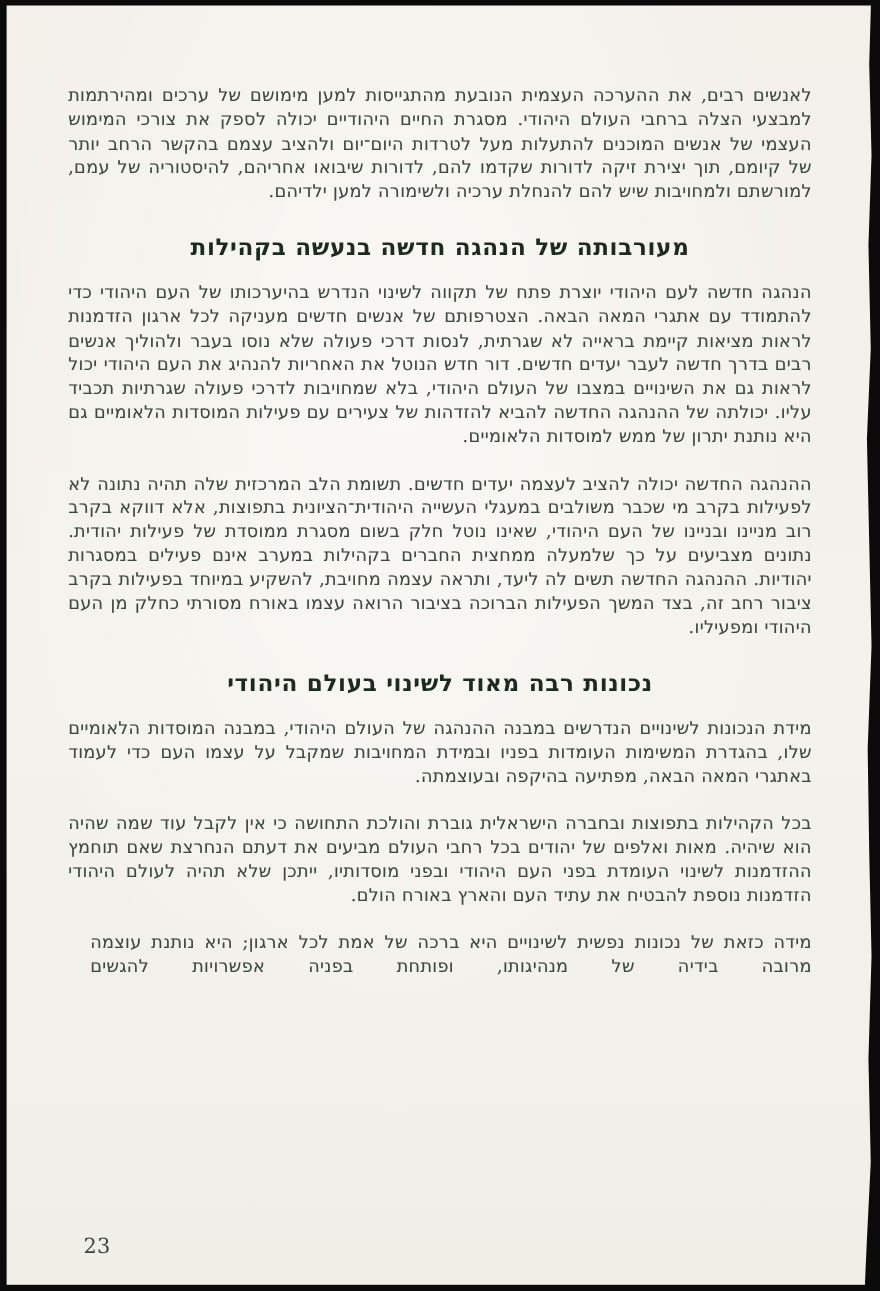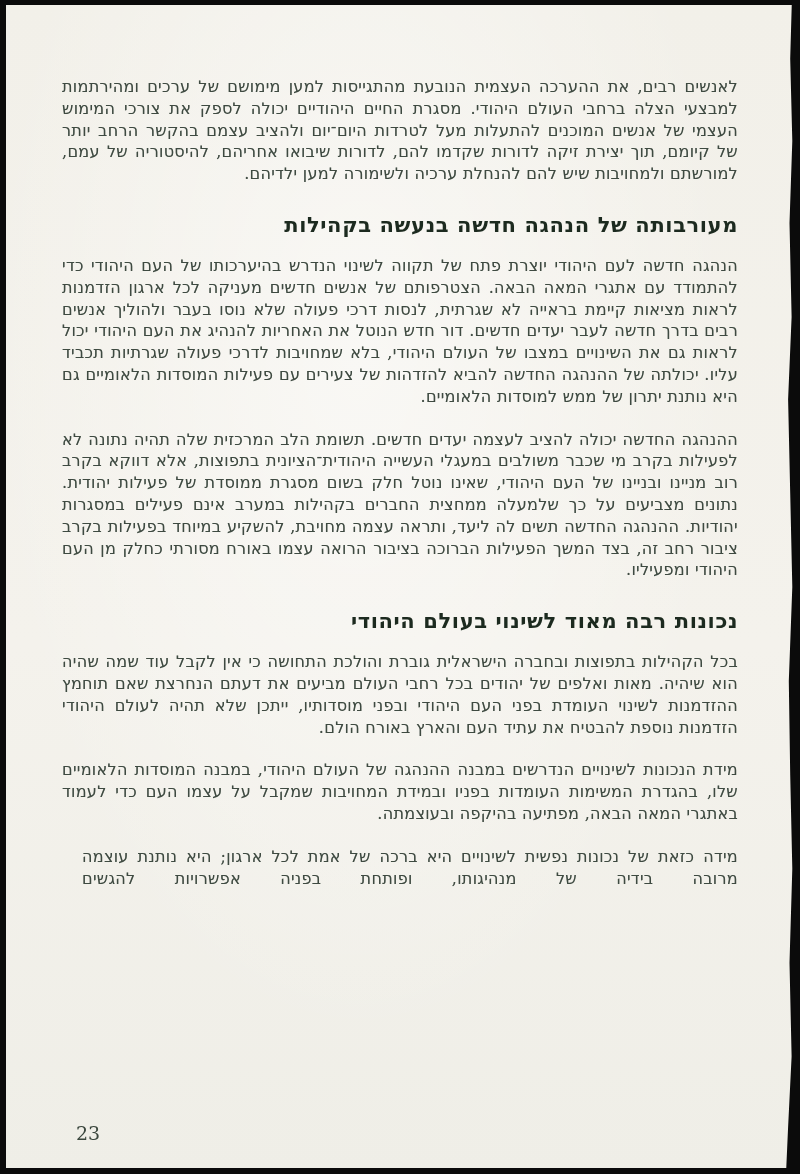--- a/index.html
+++ b/index.html
@@ -39,20 +39,21 @@
     line-height: 21.8px;
     letter-spacing: 0.3px;
   }
   p.para {
     margin: 0 0 21px 0;
     text-shadow: 0 0 0.6px rgba(62,74,65,0.35);
   }
   p.para.continues { text-align-last: justify; margin-left: 20px; }
   h2.heading {
     margin: 26px 0 17px 0;
+    text-align: center;
     font-weight: bold;
     font-size: 21px;
     line-height: 27px;
     color: #1c2a1f;
     letter-spacing: 0.6px;
   }
   h2.heading.second { }
   .page-number {
     position: absolute;
     left: 76px; bottom: 30px;
@@ -76,22 +77,22 @@
     <p class="para">לאנשים רבים, את ההערכה העצמית הנובעת מהתגייסות למען מימושם של ערכים ומהירתמות למבצעי הצלה ברחבי העולם היהודי. מסגרת החיים היהודיים יכולה לספק את צורכי המימוש העצמי של אנשים המוכנים להתעלות מעל לטרדות היום־יום ולהציב עצמם בהקשר הרחב יותר של קיומם, תוך יצירת זיקה לדורות שקדמו להם, לדורות שיבואו אחריהם, להיסטוריה של עמם, למורשתם ולמחויבות שיש להם להנחלת ערכיה ולשימורה למען ילדיהם.</p>
 
     <h2 class="heading">מעורבותה של הנהגה חדשה בנעשה בקהילות</h2>
 
     <p class="para">הנהגה חדשה לעם היהודי יוצרת פתח של תקווה לשינוי הנדרש בהיערכותו של העם היהודי כדי להתמודד עם אתגרי המאה הבאה. הצטרפותם של אנשים חדשים מעניקה לכל ארגון הזדמנות לראות מציאות קיימת בראייה לא שגרתית, לנסות דרכי פעולה שלא נוסו בעבר ולהוליך אנשים רבים בדרך חדשה לעבר יעדים חדשים. דור חדש הנוטל את האחריות להנהיג את העם היהודי יכול לראות גם את השינויים במצבו של העולם היהודי, בלא שמחויבות לדרכי פעולה שגרתיות תכביד עליו. יכולתה של ההנהגה החדשה להביא להזדהות של צעירים עם פעילות המוסדות הלאומיים גם היא נותנת יתרון של ממש למוסדות הלאומיים.</p>
 
     <p class="para">ההנהגה החדשה יכולה להציב לעצמה יעדים חדשים. תשומת הלב המרכזית שלה תהיה נתונה לא לפעילות בקרב מי שכבר משולבים במעגלי העשייה היהודית־הציונית בתפוצות, אלא דווקא בקרב רוב מניינו ובניינו של העם היהודי, שאינו נוטל חלק בשום מסגרת ממוסדת של פעילות יהודית. נתונים מצביעים על כך שלמעלה ממחצית החברים בקהילות במערב אינם פעילים במסגרות יהודיות. ההנהגה החדשה תשים לה ליעד, ותראה עצמה מחויבת, להשקיע במיוחד בפעילות בקרב ציבור רחב זה, בצד המשך הפעילות הברוכה בציבור הרואה עצמו באורח מסורתי כחלק מן העם היהודי ומפעיליו.</p>
 
     <h2 class="heading second">נכונות רבה מאוד לשינוי בעולם היהודי</h2>
 
+    <p class="para">מידת הנכונות לשינויים הנדרשים במבנה ההנהגה של העולם היהודי, במבנה המוסדות הלאומיים שלו, בהגדרת המשימות העומדות בפניו ובמידת המחויבות שמקבל על עצמו העם כדי לעמוד באתגרי המאה הבאה, מפתיעה בהיקפה ובעוצמתה.</p>
+
     <p class="para">בכל הקהילות בתפוצות ובחברה הישראלית גוברת והולכת התחושה כי אין לקבל עוד שמה שהיה הוא שיהיה. מאות ואלפים של יהודים בכל רחבי העולם מביעים את דעתם הנחרצת שאם תוחמץ ההזדמנות לשינוי העומדת בפני העם היהודי ובפני מוסדותיו, ייתכן שלא תהיה לעולם היהודי הזדמנות נוספת להבטיח את עתיד העם והארץ באורח הולם.</p>
-
-    <p class="para">מידת הנכונות לשינויים הנדרשים במבנה ההנהגה של העולם היהודי, במבנה המוסדות הלאומיים שלו, בהגדרת המשימות העומדות בפניו ובמידת המחויבות שמקבל על עצמו העם כדי לעמוד באתגרי המאה הבאה, מפתיעה בהיקפה ובעוצמתה.</p>
 
     <p class="para continues">מידה כזאת של נכונות נפשית לשינויים היא ברכה של אמת לכל ארגון; היא נותנת עוצמה מרובה בידיה של מנהיגותו, ופותחת בפניה אפשרויות להגשים</p>
   </main>
 
   <div class="page-number">23</div>
 
 </div>
 
 </body></html>

